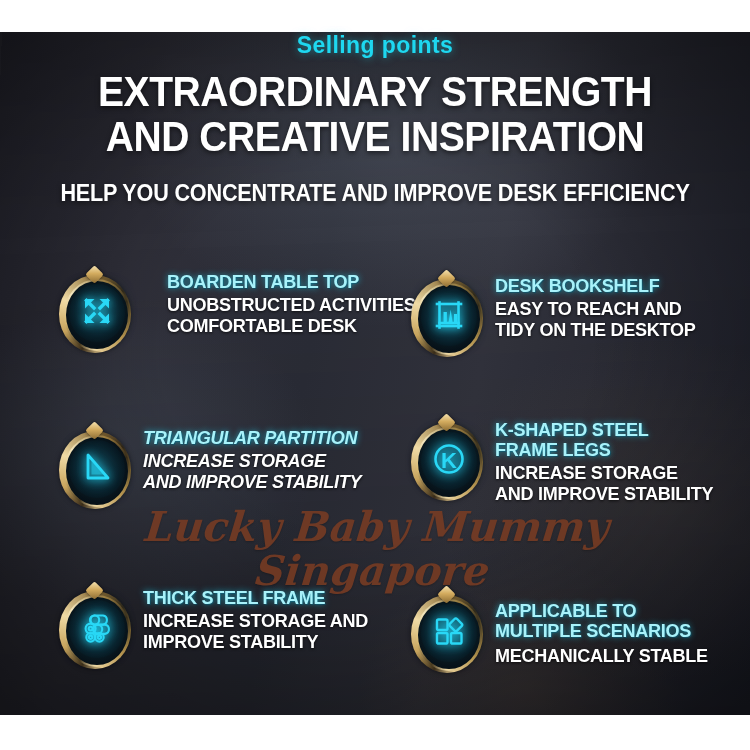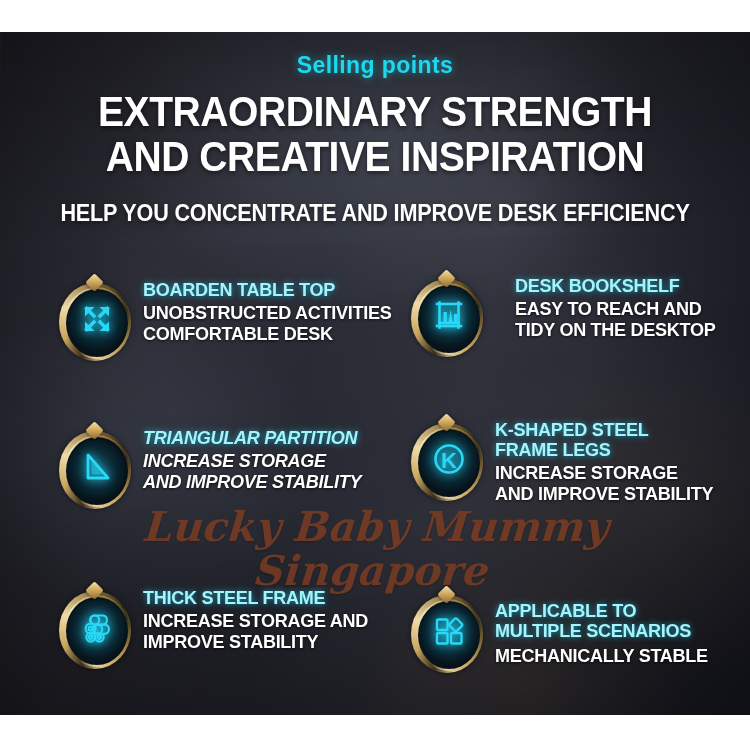--- a/index.html
+++ b/index.html
@@ -35,21 +35,21 @@
   }
   .vignette{
     position:absolute;left:0;top:32px;width:750px;height:683px;
     background:radial-gradient(ellipse 560px 480px at 50% 46%, rgba(0,0,0,0) 38%, rgba(0,0,0,.48) 100%);
   }
 
   
   .header{position:absolute;left:0;top:32px;width:750px;text-align:center;}
   .eyebrow{
     font-size:23px;font-weight:bold;letter-spacing:.4px;
-    color:#1ed8f0;margin-top:20px;
+    color:#1ed8f0;margin-top:0;
     text-shadow:0 0 8px rgba(30,216,240,.55);
   }
   .headline{
     margin-top:10px;
     font-size:42px;line-height:45px;font-weight:bold;
     color:#ffffff;letter-spacing:-.5px;
     transform:scaleX(.93);
     text-shadow:0 2px 6px rgba(0,0,0,.55);
   }
   .subhead{
@@ -72,22 +72,22 @@
   }
   .watermark span{display:block;}
 
   
   .grid{
     position:absolute;left:0;top:262px;width:750px;height:440px;
   }
   .feature{
     position:absolute;display:flex;align-items:flex-start;
   }
-  .f0{left:56px;  top:10px;   width:360px;}
-  .f1{left:408px; top:6px;   width:342px;gap:20px;}
+  .f0{left:56px;  top:2px;   width:360px;gap:24px;}
+  .f1{left:408px; top:6px;   width:342px;}
   .f2{left:56px;  top:158px; width:360px;font-style:italic;}
   .f3{left:408px; top:150px; width:342px;}
   .f4{left:56px;  top:318px; width:360px;}
   .f5{left:408px; top:322px; width:342px;align-items:center;}
 
   
   .badge{position:relative;width:76px;height:88px;flex:0 0 76px;margin-top:2px;}
   .ring-outer{
     position:absolute;left:3px;top:9px;width:70px;height:76px;
     border-radius:50%;

